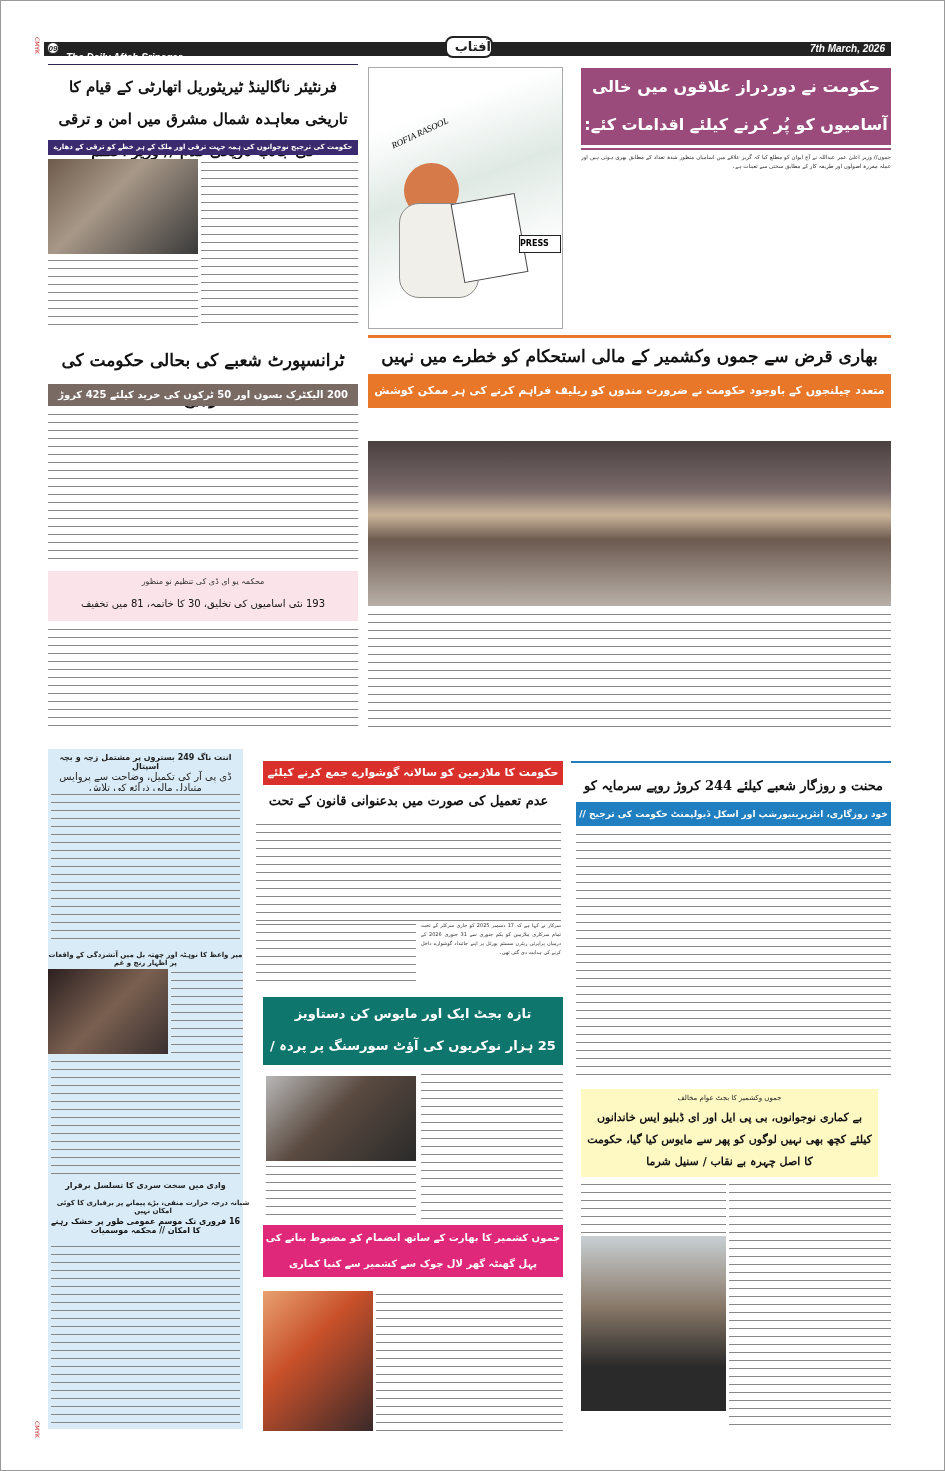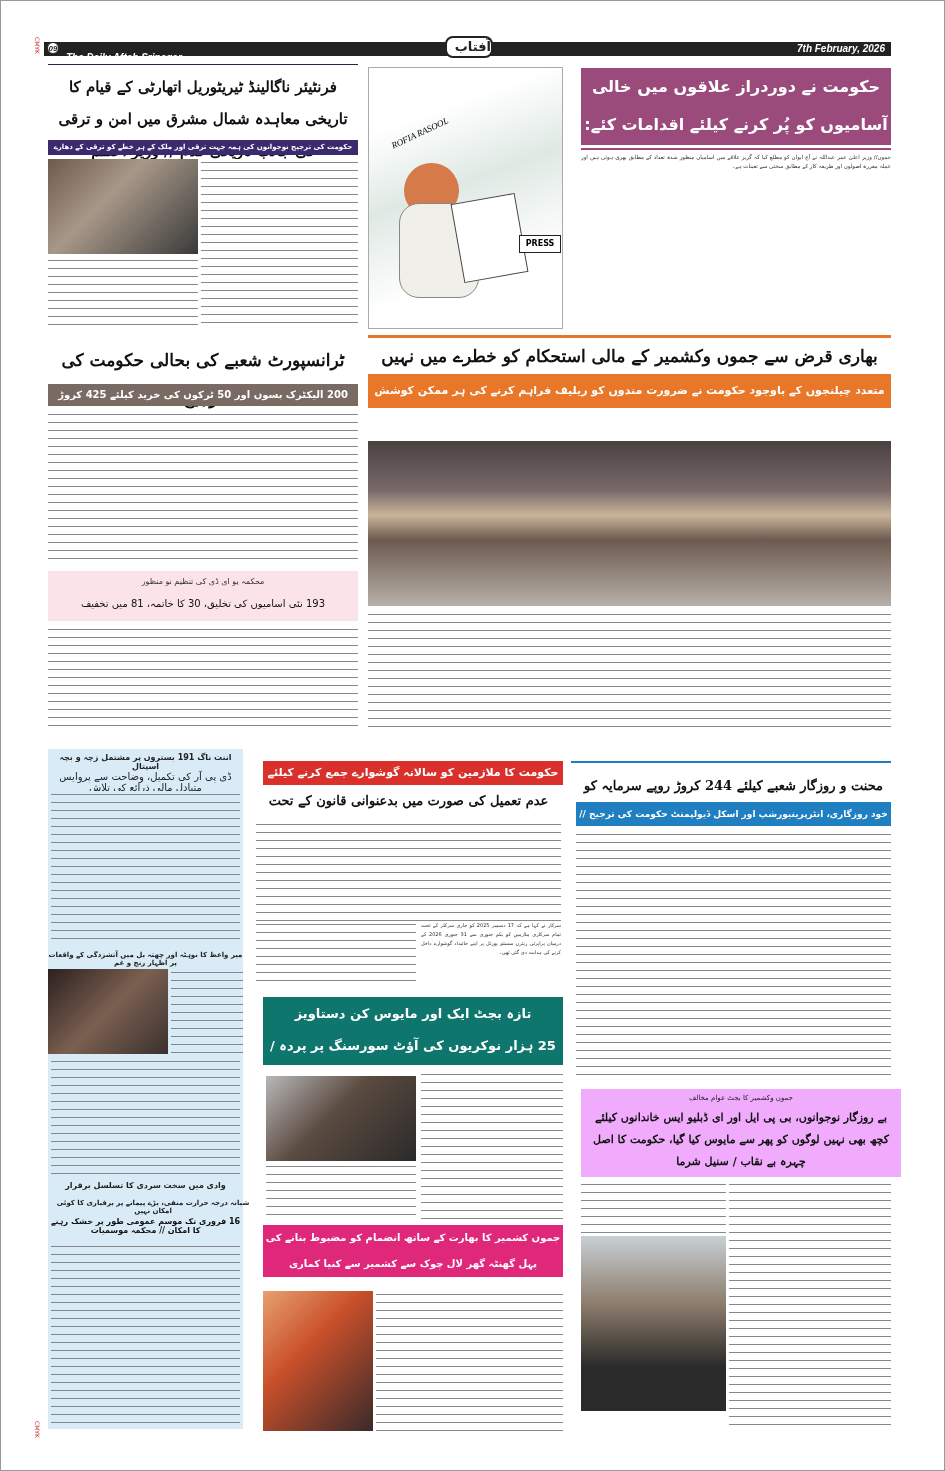--- a/index.html
+++ b/index.html
@@ -20,37 +20,37 @@
 </style>
 </head>
 <body>
 
 <div class="abs cmyk" style="top:36px;height:28px">CMYK</div>
 <div class="abs cmyk" style="top:1420px;height:28px">CMYK</div>
 
 <div class="abs headbar">
   <div class="abs pg">09</div>
   <div class="abs papername">The Daily Aftab Srinagar</div>
-  <div class="abs dateline">7th February, 2026</div>
+  <div class="abs dateline">7th March, 2026</div>
 </div>
 <div class="abs logo">آفتاب</div>
 
 <div class="abs" style="left:47px;top:63px;width:310px;height:1px;background:#2c2450"></div>
 <div class="abs rtl h-dark" style="left:47px;top:70px;width:310px;height:66px;font-size:15px;line-height:32px">فرنٹیئر ناگالینڈ ٹیریٹوریل اتھارٹی کے قیام کا تاریخی معاہدہ شمال مشرق میں امن و ترقی کی جانب تاریخی قدم // وزیر اعظم</div>
 <div class="abs rtl band" style="left:47px;top:139px;width:310px;height:15px;background:#3b2a6e;font-size:7px;line-height:15px">حکومت کی ترجیح نوجوانوں کی ہمہ جہت ترقی اور ملک کے ہر خطے کو ترقی کے دھارے میں شامل کرنا</div>
 <div class="abs photo" style="left:47px;top:158px;width:150px;height:95px;background:linear-gradient(135deg,#6d5a4a,#a89888 40%,#3a3a3a)"></div>
 <div class="abs txt lines" style="left:200px;top:158px;width:157px;height:170px"></div>
 <div class="abs txt lines" style="left:47px;top:256px;width:150px;height:72px"></div>
 
 <div class="abs" style="left:367px;top:66px;width:195px;height:262px;border:1px solid #aaa;background:linear-gradient(160deg,#fff 20%,#dfe9e4 45%,#fff 75%)">
   <div class="abs" style="left:20px;top:60px;font-family:'Liberation Serif',serif;font-style:italic;font-size:9px;transform:rotate(-25deg)">ROFIA RASOOL</div>
   <div class="abs" style="left:35px;top:95px;width:55px;height:55px;border-radius:50%;background:#d67a4a"></div>
   <div class="abs" style="left:30px;top:135px;width:80px;height:95px;background:#f1efe9;border:1px solid #888;border-radius:20px"></div>
   <div class="abs" style="left:88px;top:130px;width:65px;height:80px;background:#fff;border:1px solid #444;transform:rotate(-10deg)"></div>
-  <div class="abs" style="left:150px;top:167px;width:42px;height:18px;background:#fff;border:1px solid #222;font-size:8px;font-weight:bold;text-align:center;line-height:16px">PRESS</div>
+  <div class="abs" style="left:150px;top:167px;width:42px;height:18px;background:#fff;border:1px solid #222;font-size:8px;font-weight:bold;line-height:16px">PRESS</div>
 </div>
 
 <div class="abs rtl band" style="left:580px;top:67px;width:310px;height:77px;background:#9b4a7c;font-size:16px;line-height:38px">حکومت نے دوردراز علاقوں میں خالی آسامیوں کو پُر کرنے کیلئے اقدامات کئے: وزیر اعلیٰ</div>
 <div class="abs" style="left:580px;top:147px;width:310px;height:2px;background:#9b4a7c"></div>
 <div class="abs txt" style="left:580px;top:152px;width:310px;height:176px;font-size:5.5px">جموں// وزیر اعلیٰ عمر عبداللہ نے آج ایوان کو مطلع کیا کہ گریز علاقے میں اسامیاں منظور شدہ تعداد کے مطابق بھری ہوئی ہیں اور عملہ مقررہ اصولوں اور طریقہ کار کے مطابق سختی سے تعینات ہے۔</div>
 
 <div class="abs" style="left:367px;top:334px;width:523px;height:3px;background:#e8772a"></div>
 <div class="abs rtl h-dark" style="left:367px;top:340px;width:523px;height:30px;font-size:17px;line-height:30px">بھاری قرض سے جموں وکشمیر کے مالی استحکام کو خطرے میں نہیں ڈال سکتے: عمر عبداللہ</div>
 <div class="abs rtl band" style="left:367px;top:373px;width:523px;height:34px;background:#e8772a;font-size:11px;line-height:34px">متعدد چیلنجوں کے باوجود حکومت نے ضرورت مندوں کو ریلیف فراہم کرنے کی ہر ممکن کوشش کی</div>
 <div class="abs photo" style="left:367px;top:440px;width:523px;height:165px;background:linear-gradient(180deg,#4a4040 0%,#7a6a6a 30%,#c9b49a 45%,#6d5a50 60%,#b8b0a8 100%)"></div>
@@ -60,21 +60,21 @@
 <div class="abs rtl band" style="left:47px;top:383px;width:310px;height:22px;background:#7a6a64;font-size:10px;line-height:22px">200 الیکٹرک بسوں اور 50 ٹرکوں کی خرید کیلئے 425 کروڑ روپے مختص</div>
 <div class="abs txt lines" style="left:47px;top:410px;width:310px;height:155px"></div>
 
 <div class="abs" style="left:47px;top:570px;width:310px;height:50px;background:#fbe3ea">
   <div class="rtl" style="font-size:8px;line-height:22px;color:#333">محکمہ یو ای ڈی کی تنظیم نو منظور</div>
   <div class="rtl" style="font-size:10px;line-height:22px;color:#111">193 نئی اسامیوں کی تخلیق، 30 کا خاتمہ، 81 میں تخفیف</div>
 </div>
 <div class="abs txt lines" style="left:47px;top:625px;width:310px;height:105px"></div>
 
 <div class="abs" style="left:47px;top:748px;width:195px;height:680px;background:#d9ebf7"></div>
-<div class="abs rtl" style="left:47px;top:752px;width:195px;height:18px;font-size:8px;font-weight:bold;color:#222">اننت ناگ 191 بستروں پر مشتمل زچہ و بچہ اسپتال</div>
+<div class="abs rtl" style="left:47px;top:752px;width:195px;height:18px;font-size:8px;font-weight:bold;color:#222">اننت ناگ 249 بستروں پر مشتمل زچہ و بچہ اسپتال</div>
 <div class="abs rtl" style="left:47px;top:770px;width:195px;height:16px;font-size:10px;color:#222">ڈی پی آر کی تکمیل، وضاحت سے پروایس متبادل مالی ذرائع کی تلاش</div>
 <div class="abs txt lines" style="left:50px;top:790px;width:189px;height:150px;background:repeating-linear-gradient(#d9ebf7 0 3px,#888 3px 4px,#d9ebf7 4px 8px)"></div>
 <div class="abs rtl" style="left:47px;top:950px;width:195px;height:14px;font-size:7px;font-weight:bold;color:#222">میر واعظ کا نوہٹہ اور چھتہ بل میں آتشزدگی کے واقعات پر اظہار رنج و غم</div>
 <div class="abs photo" style="left:47px;top:968px;width:120px;height:85px;background:linear-gradient(135deg,#2c2020,#7a6050 50%,#3a3030)"></div>
 <div class="abs txt" style="left:170px;top:968px;width:72px;height:85px;background:repeating-linear-gradient(#d9ebf7 0 3px,#888 3px 4px,#d9ebf7 4px 8px)"></div>
 <div class="abs txt" style="left:50px;top:1057px;width:189px;height:118px;background:repeating-linear-gradient(#d9ebf7 0 3px,#888 3px 4px,#d9ebf7 4px 8px)"></div>
 <div class="abs rtl" style="left:47px;top:1180px;width:195px;height:16px;font-size:8px;font-weight:bold;color:#222">وادی میں سخت سردی کا تسلسل برقرار</div>
 <div class="abs rtl" style="left:47px;top:1198px;width:210px;height:16px;font-size:7px;font-weight:bold;color:#222">شبانہ درجہ حرارت منفی، بڑے پیمانے پر برفباری کا کوئی امکان نہیں</div>
 <div class="abs rtl" style="left:47px;top:1216px;width:195px;height:24px;font-size:8px;font-weight:bold;color:#111">16 فروری تک موسم عمومی طور پر خشک رہنے کا امکان // محکمہ موسمیات</div>
 <div class="abs txt" style="left:50px;top:1242px;width:189px;height:185px;background:repeating-linear-gradient(#d9ebf7 0 3px,#888 3px 4px,#d9ebf7 4px 8px)"></div>
@@ -95,19 +95,19 @@
 
 <div class="abs rtl band" style="left:262px;top:1224px;width:300px;height:52px;background:#e0287a;font-size:10px;line-height:26px">جموں کشمیر کا بھارت کے ساتھ انضمام کو مضبوط بنانے کی پہل گھنٹہ گھر لال چوک سے کشمیر سے کنیا کماری "سورسنگ یاترا" کا آغاز</div>
 <div class="abs photo" style="left:262px;top:1290px;width:110px;height:140px;background:linear-gradient(135deg,#e8a070,#c8502a 40%,#3a2a2a)"></div>
 <div class="abs txt lines" style="left:375px;top:1290px;width:187px;height:140px"></div>
 
 <div class="abs" style="left:570px;top:760px;width:320px;height:2px;background:#1f7fc0"></div>
 <div class="abs rtl h-dark" style="left:575px;top:773px;width:315px;height:24px;font-size:13px;line-height:24px">محنت و روزگار شعبے کیلئے 244 کروڑ روپے سرمایہ کو منظوری</div>
 <div class="abs rtl band" style="left:575px;top:801px;width:315px;height:24px;background:#1f7fc0;font-size:9px;line-height:24px">خود روزگاری، انٹرپرینیورشپ اور اسکل ڈیولپمنٹ حکومت کی ترجیح // حکومت</div>
 <div class="abs txt lines" style="left:575px;top:830px;width:315px;height:250px"></div>
 
-<div class="abs" style="left:580px;top:1088px;width:320px;height:88px;background:#f0abfc">
+<div class="abs" style="left:580px;top:1088px;width:297px;height:88px;background:#fef9c3">
   <div class="rtl" style="font-size:7px;line-height:18px;color:#222">جموں وکشمیر کا بجٹ عوام مخالف</div>
-  <div class="rtl h-dark" style="font-size:11px;line-height:22px;padding:0 6px">بے روزگار نوجوانوں، بی پی ایل اور ای ڈبلیو ایس خاندانوں کیلئے کچھ بھی نہیں لوگوں کو پھر سے مایوس کیا گیا، حکومت کا اصل چہرہ بے نقاب / سنیل شرما</div>
+  <div class="rtl h-dark" style="font-size:11px;line-height:22px;padding:0 6px">بے کماری نوجوانوں، بی پی ایل اور ای ڈبلیو ایس خاندانوں کیلئے کچھ بھی نہیں لوگوں کو پھر سے مایوس کیا گیا، حکومت کا اصل چہرہ بے نقاب / سنیل شرما</div>
 </div>
 <div class="abs txt lines" style="left:728px;top:1180px;width:162px;height:250px"></div>
 <div class="abs photo" style="left:580px;top:1235px;width:145px;height:175px;background:linear-gradient(180deg,#c8d0d4 0%,#8a7a6a 40%,#2a2a2a 75%)"></div>
 <div class="abs txt lines" style="left:580px;top:1180px;width:145px;height:52px"></div>
 
 </body></html>

